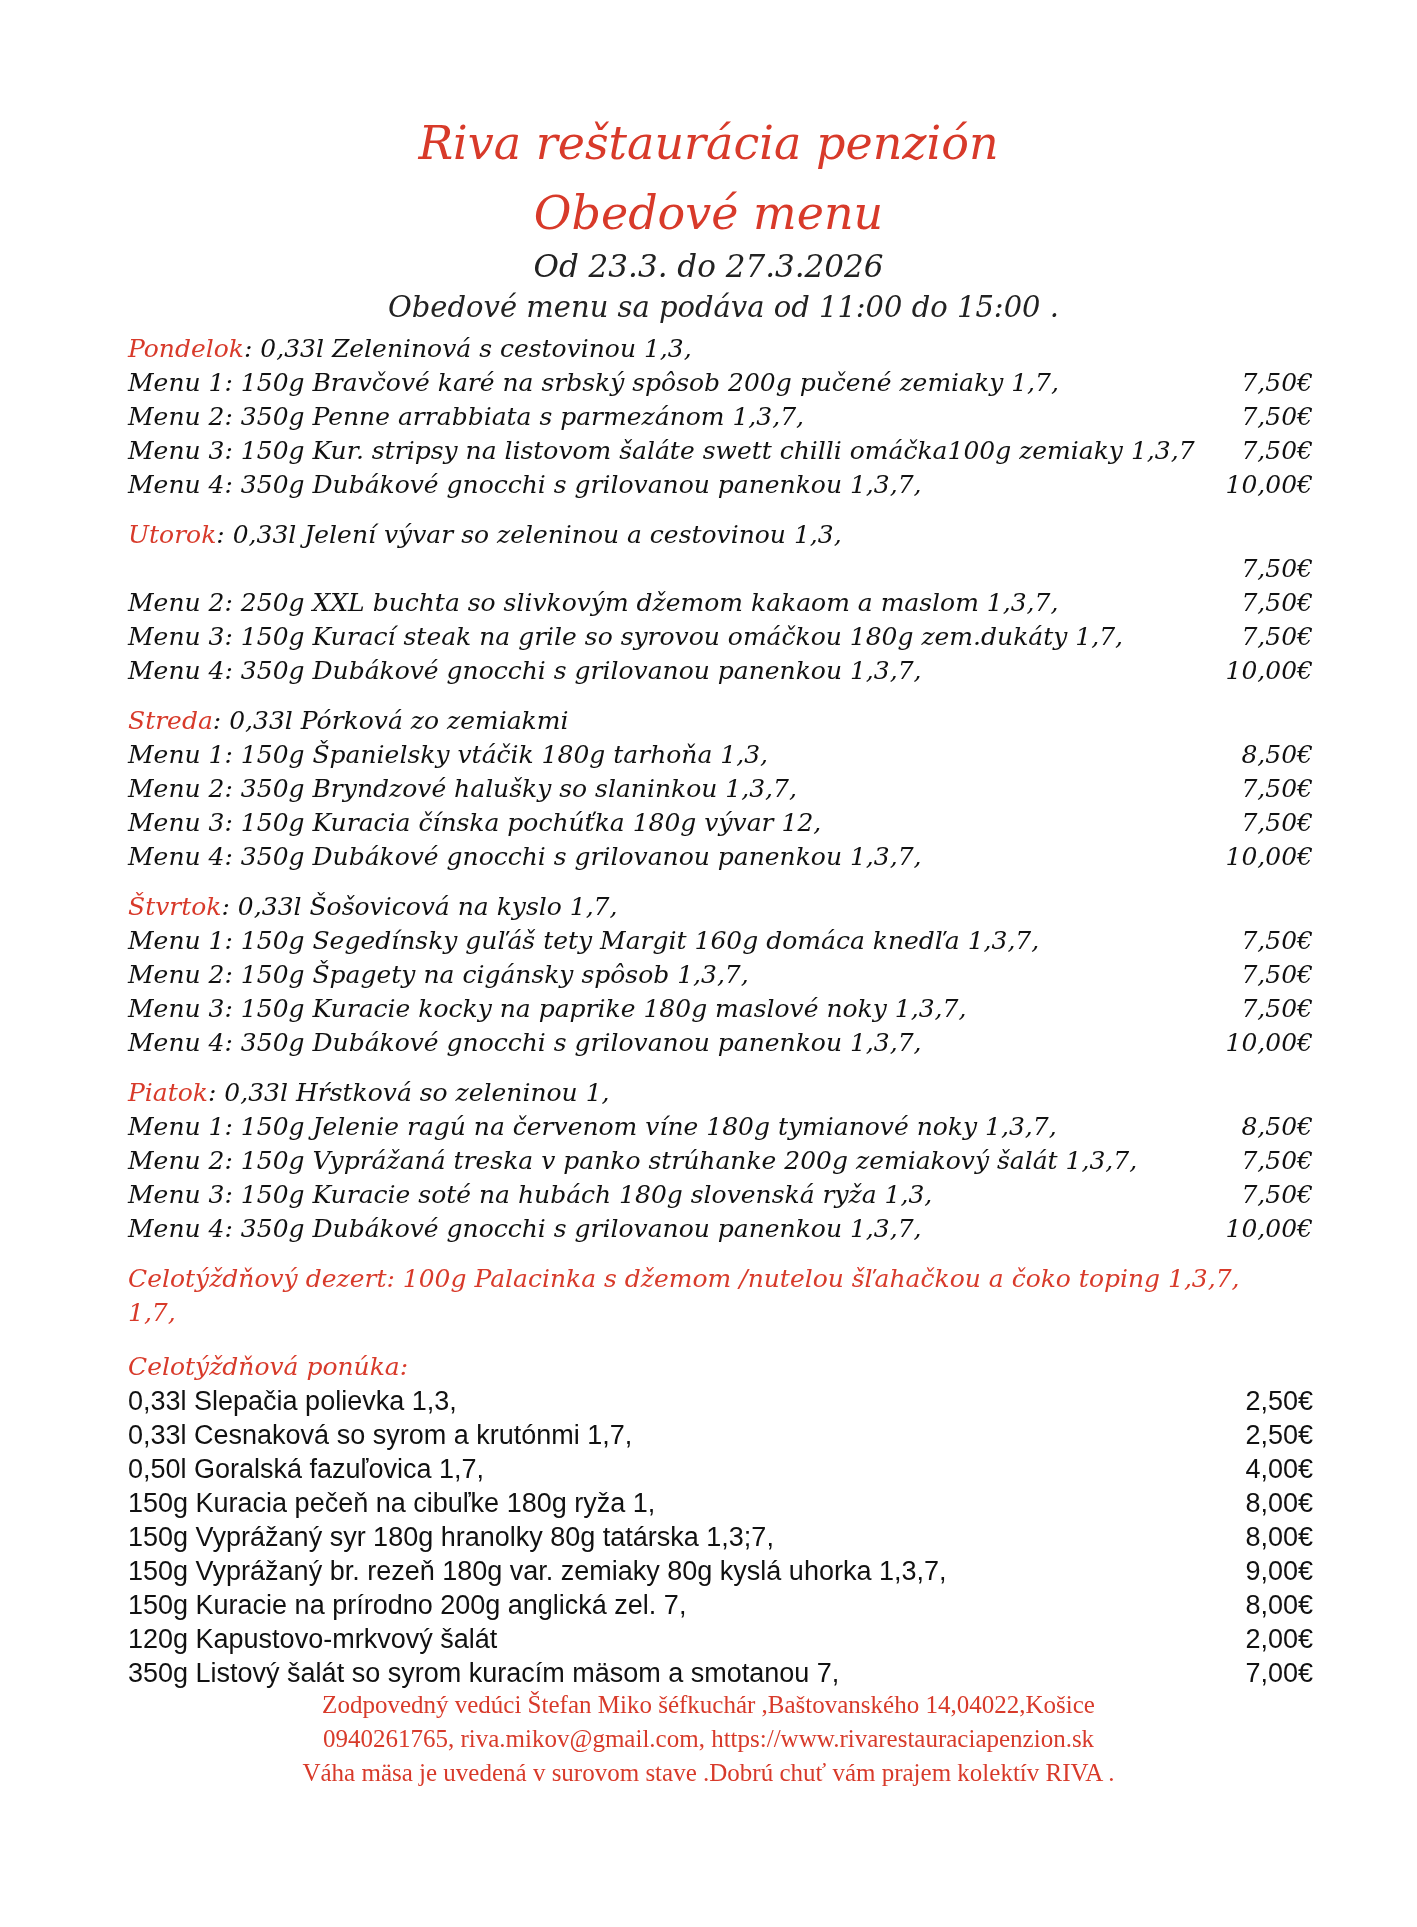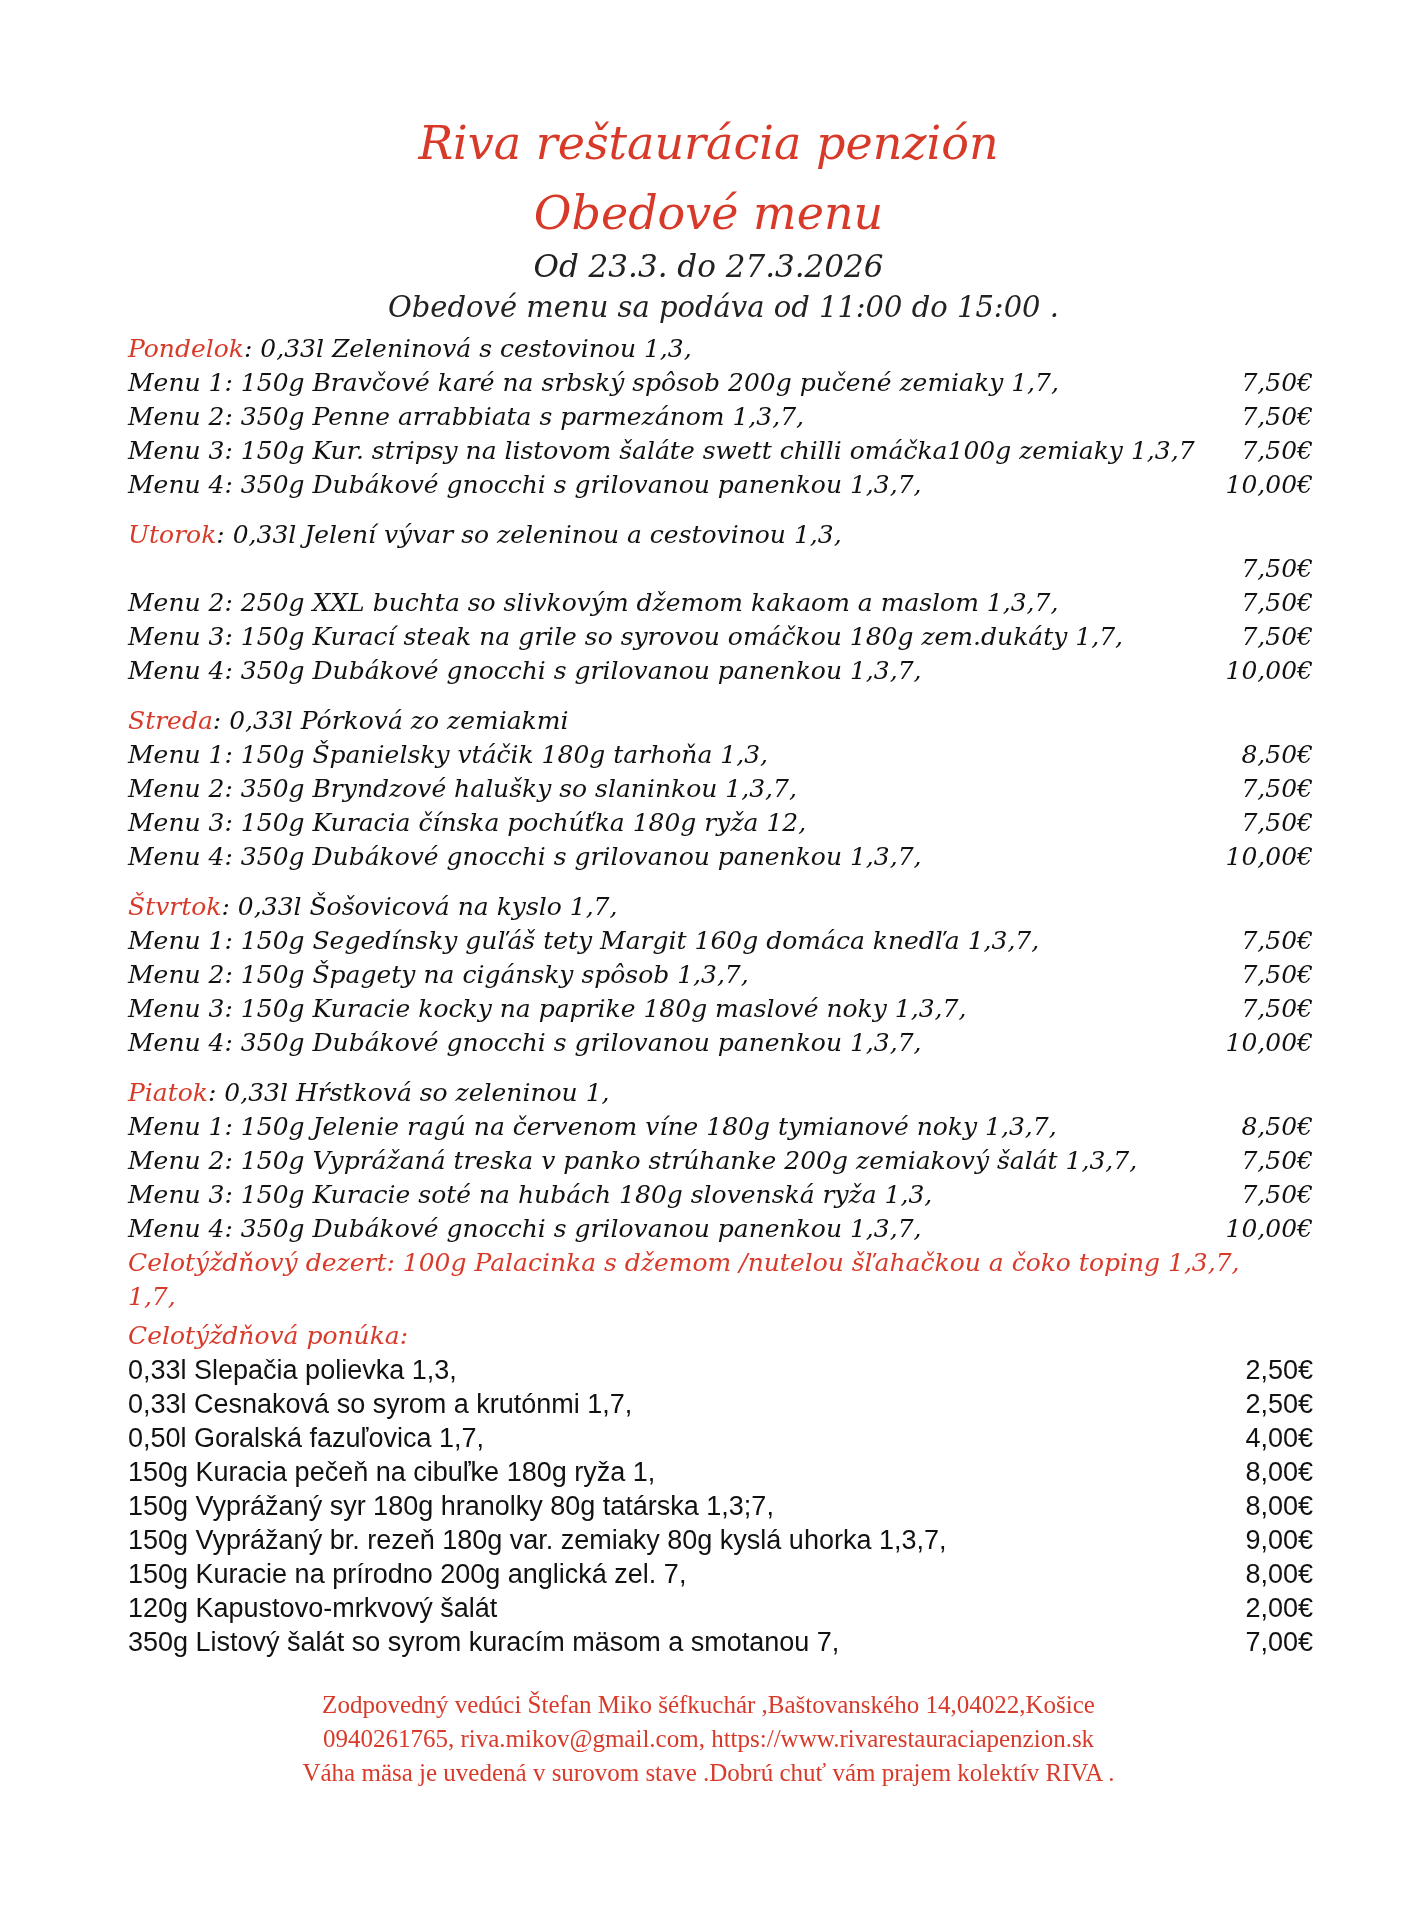--- a/index.html
+++ b/index.html
@@ -9,21 +9,21 @@
   .title1 { position:absolute; left:0; width:1417px; top:116px; font-size:46px; color:#d83a2a; }
   .title2 { position:absolute; left:0; width:1417px; top:186px; font-size:46px; color:#d83a2a; }
   .dates { position:absolute; left:0; width:1417px; top:248px; font-size:31px; color:#222; }
   .serving { position:absolute; left:0; width:1417px; top:290px; font-size:29px; color:#222; left:15px; }
   .menu { position:absolute; left:128px; width:1185px; font-style:italic; font-size:25px; line-height:34px; color:#111; }
   .row { position:relative; height:34px; white-space:nowrap; }
   .row .price { position:absolute; right:0; top:0; }
   .day { color:#d83a2a; }
   .sec { margin-bottom:16px; }
   .dessert { color:#d83a2a; font-size:25px; line-height:34px; white-space:normal; width:1140px; }
-  .weekly-title { color:#d83a2a; margin-top:5px; }
+  .weekly-title { color:#d83a2a; margin-top:20px; }
   .weekly { font-style:normal; font-family:Liberation Sans, sans-serif; font-size:27px; }
   .footer { position:absolute; left:0; width:1417px; top:1688px; text-align:center; color:#d83a2a; font-family:"Liberation Serif", serif; font-weight:normal; font-size:25px; line-height:34px; }
 </style>
 </head>
 <body>
 
 <div class="page">
   <div class="hdr title1">Riva reštaurácia penzión</div>
   <div class="hdr title2">Obedové  menu</div>
   <div class="hdr dates">Od 23.3. do 27.3.2026</div>
@@ -41,31 +41,31 @@
         <div class="row"><span class="day">Utorok</span><span>: 0,33l Jelení vývar so zeleninou a cestovinou 1,3,</span></div>
         <div class="row"><span class="price">7,50€</span></div>
         <div class="row"><span>Menu 2: 250g XXL buchta so slivkovým džemom kakaom a maslom 1,3,7,</span><span class="price">7,50€</span></div>
         <div class="row"><span>Menu 3: 150g Kurací steak na grile so syrovou omáčkou 180g zem.dukáty 1,7,</span><span class="price">7,50€</span></div>
         <div class="row"><span>Menu 4: 350g Dubákové gnocchi s grilovanou panenkou 1,3,7,</span><span class="price">10,00€</span></div>
       </div>
       <div class="sec">
         <div class="row"><span class="day">Streda</span><span>: 0,33l Pórková zo zemiakmi</span></div>
         <div class="row"><span>Menu 1: 150g Španielsky vtáčik 180g tarhoňa 1,3,</span><span class="price">8,50€</span></div>
         <div class="row"><span>Menu 2: 350g Bryndzové halušky so slaninkou 1,3,7,</span><span class="price">7,50€</span></div>
-        <div class="row"><span>Menu 3: 150g Kuracia čínska pochúťka  180g ryža 12,</span><span class="price">7,50€</span></div>
+        <div class="row"><span>Menu 3: 150g Kuracia čínska pochúťka  180g vývar 12,</span><span class="price">7,50€</span></div>
         <div class="row"><span>Menu 4: 350g Dubákové gnocchi s grilovanou panenkou 1,3,7,</span><span class="price">10,00€</span></div>
       </div>
       <div class="sec">
         <div class="row"><span class="day">Štvrtok</span><span>: 0,33l Šošovicová na kyslo 1,7,</span></div>
         <div class="row"><span>Menu 1: 150g Segedínsky guľáš tety Margit 160g domáca knedľa 1,3,7,</span><span class="price">7,50€</span></div>
         <div class="row"><span>Menu 2: 150g Špagety na cigánsky spôsob 1,3,7,</span><span class="price">7,50€</span></div>
         <div class="row"><span>Menu 3: 150g Kuracie kocky na paprike 180g maslové noky 1,3,7,</span><span class="price">7,50€</span></div>
         <div class="row"><span>Menu 4: 350g Dubákové gnocchi s grilovanou panenkou 1,3,7,</span><span class="price">10,00€</span></div>
       </div>
-      <div class="sec" style="margin-bottom: 0px;">
+      <div class="sec" style="margin-bottom: 16px;">
         <div class="row"><span class="day">Piatok</span><span>: 0,33l Hŕstková so zeleninou 1,</span></div>
         <div class="row"><span>Menu 1: 150g Jelenie ragú na červenom víne 180g tymianové noky 1,3,7,</span><span class="price">8,50€</span></div>
         <div class="row"><span>Menu 2: 150g Vyprážaná treska v panko strúhanke 200g zemiakový šalát 1,3,7,</span><span class="price">7,50€</span></div>
         <div class="row"><span>Menu 3: 150g Kuracie soté na hubách 180g slovenská ryža 1,3,</span><span class="price">7,50€</span></div>
         <div class="row"><span>Menu 4: 350g Dubákové gnocchi s grilovanou panenkou 1,3,7,</span><span class="price">10,00€</span></div>
       </div>
       <div class="dessert">Celotýždňový dezert: 100g Palacinka s džemom /nutelou šľahačkou a čoko toping 1,3,7, 1,7,</div>
       <div class="row weekly-title">Celotýždňová ponúka:</div>
       <div class="row weekly"><span>0,33l Slepačia polievka 1,3,</span><span class="price">2,50€</span></div>
       <div class="row weekly"><span>0,33l Cesnaková so syrom a krutónmi 1,7,</span><span class="price">2,50€</span></div>

